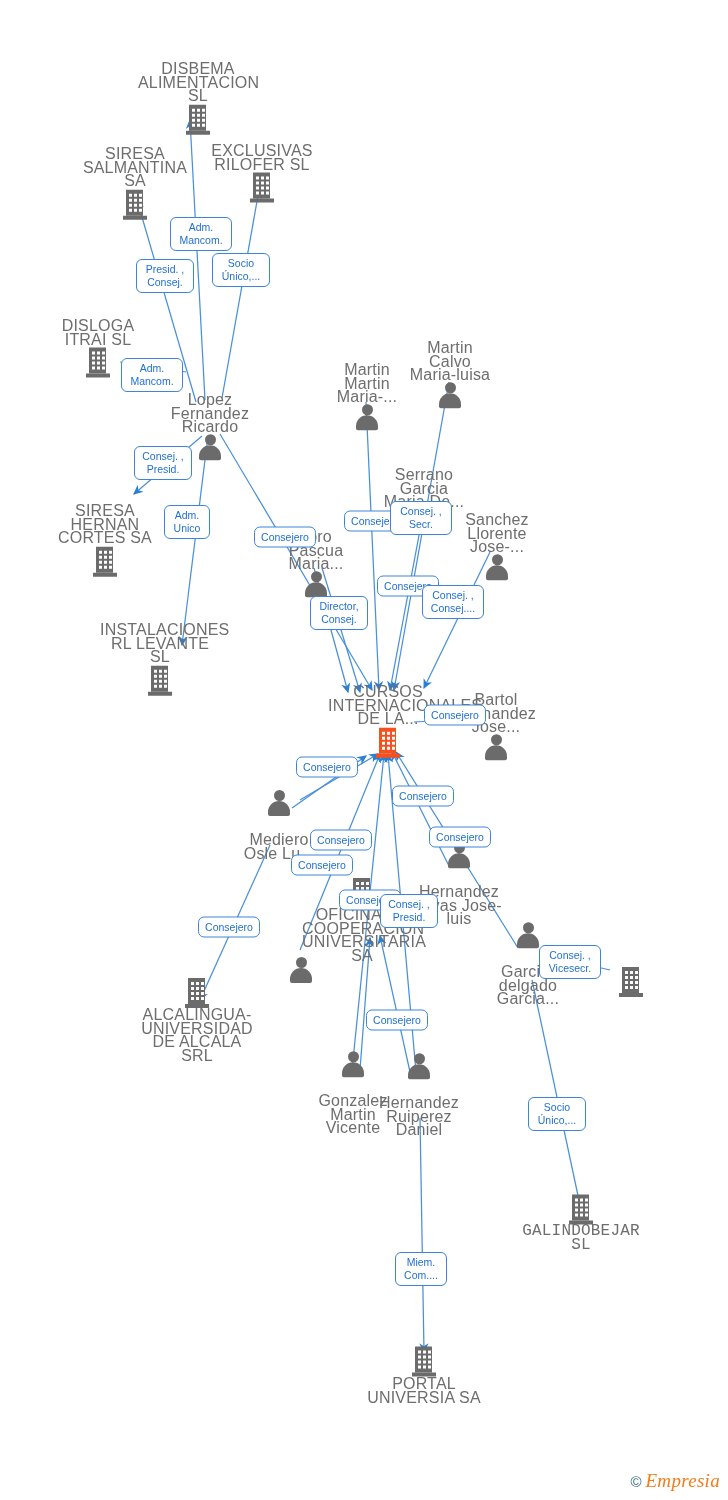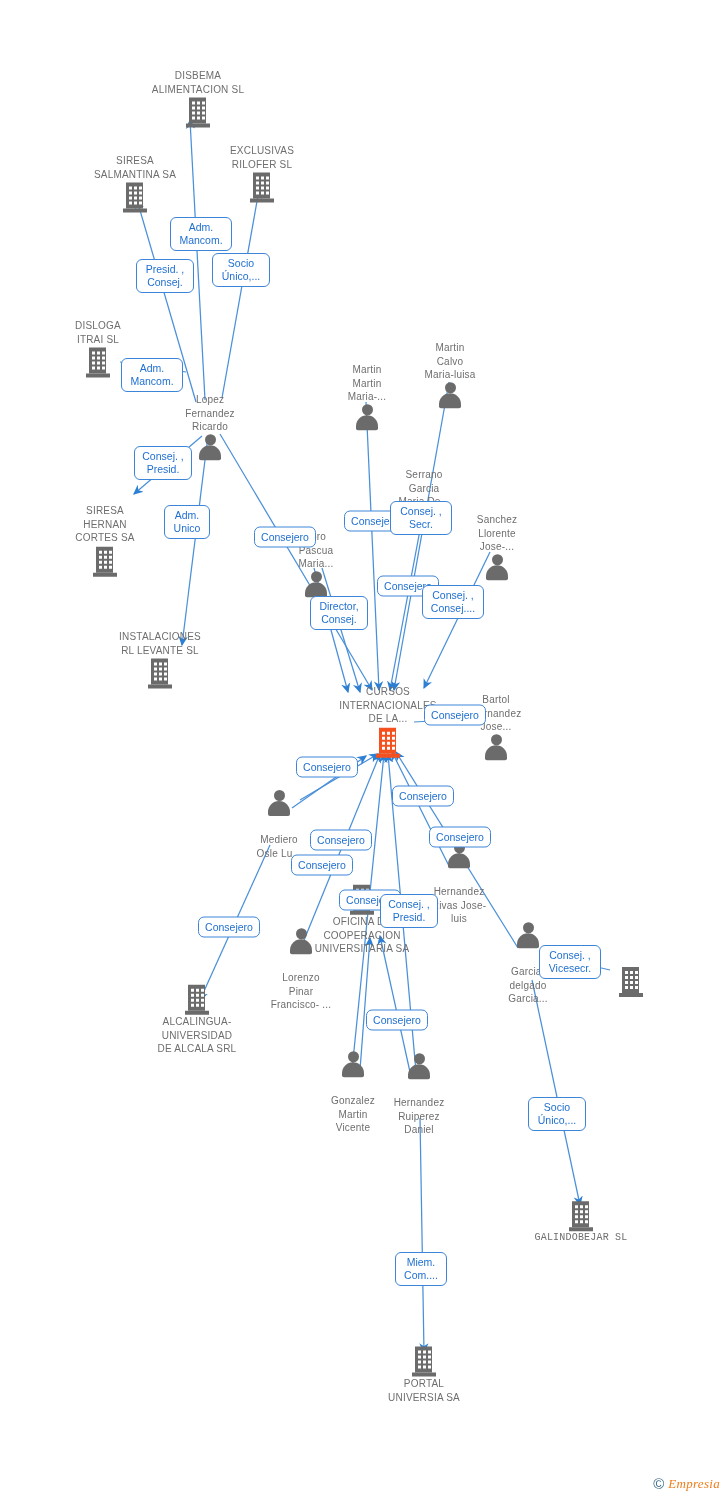--- a/index.html
+++ b/index.html
@@ -5,21 +5,21 @@
 <style>
   html,body{margin:0;padding:0;background:#ffffff;}
   body{width:728px;height:1500px;position:relative;overflow:hidden;
        font-family:"Liberation Sans","DejaVu Sans",sans-serif;}
   #stage{position:absolute;left:0;top:0;width:728px;height:1500px;}
   svg#edges{position:absolute;left:0;top:0;width:728px;height:1500px;pointer-events:none;}
 
   .node{position:absolute;transform:translate(-50%,-50%);text-align:center;
         width:120px;}
   .node .glyph{display:block;margin:0 auto;}
-  .node .lbl{display:block;font-size:10px;line-height:13.5px;color:#6e6e6e;
+  .node .lbl{display:block;font-size:16px;line-height:13.5px;color:#6e6e6e;
              letter-spacing:.2px;white-space:pre-line;}
   .node.co .lbl{margin-bottom:2px;}
   .node.person .lbl{margin-top:17px;}
 
   
   .bld{width:24px;height:30px;position:relative;}
   .bld i{position:absolute;display:block;background:#6b6b6b;}
   .bld .body{left:3px;top:0;width:17px;height:26px;}
   .bld .base{left:0px;top:26px;width:24px;height:4px;}
   .bld .w{background:#ffffff;width:3px;height:3px;}
@@ -36,21 +36,21 @@
   
   .role{position:absolute;transform:translate(-50%,-50%);
         background:#ffffff;border:1.3px solid #3d85d8;border-radius:6px;
         color:#1f6fd0;font-size:10.5px;line-height:13px;text-align:center;
         padding:3px 6px;white-space:pre-line;box-sizing:border-box;}
 
   .logo{position:absolute;right:8px;bottom:8px;display:flex;align-items:center;
         gap:4px;font-size:17px;}
   .logo .cmark{color:#3a6b8a;font-size:15px;}
   .logo .etxt{color:#f07d1a;font-style:italic;font-family:"Liberation Serif","DejaVu Serif",serif;
-              font-size:13px;letter-spacing:.3px;}
+              font-size:19px;letter-spacing:.3px;}
 </style>
 </head>
 <body>
 
 <div id="stage">
 
   <svg id="edges" viewBox="0 0 728 1500">
     <defs>
       <marker id="ah" markerWidth="9" markerHeight="9" refX="7" refY="4.5" orient="auto" markerUnits="strokeWidth">
         <path d="M0,0.8 L8,4.5 L0,8.2 L2.4,4.5 z" fill="#2d7fd3"></path>
@@ -352,23 +352,20 @@
           <i class="w" style="left: 6px; top: 19px;"></i>
           <i class="w" style="left: 11px; top: 19px;"></i>
           <i class="w" style="left: 16px; top: 19px;"></i>
         </div>
       </div>
       <div class="node person" style="left: 301px; top: 970px;">
         <div class="per glyph">
           <span class="head"></span>
           <span class="bod"></span>
         </div>
-        <span class="lbl">Lorenzo
-Pinar
-Francisco- ...</span>
       </div>
       <div class="node co" style="left: 197px; top: 1021px;">
         <div class="bld glyph">
           <i class="body"></i>
           <i class="base"></i>
           <i class="w" style="left: 6px; top: 4px;"></i>
           <i class="w" style="left: 11px; top: 4px;"></i>
           <i class="w" style="left: 16px; top: 4px;"></i>
           <i class="w" style="left: 6px; top: 9px;"></i>
           <i class="w" style="left: 11px; top: 9px;"></i>

